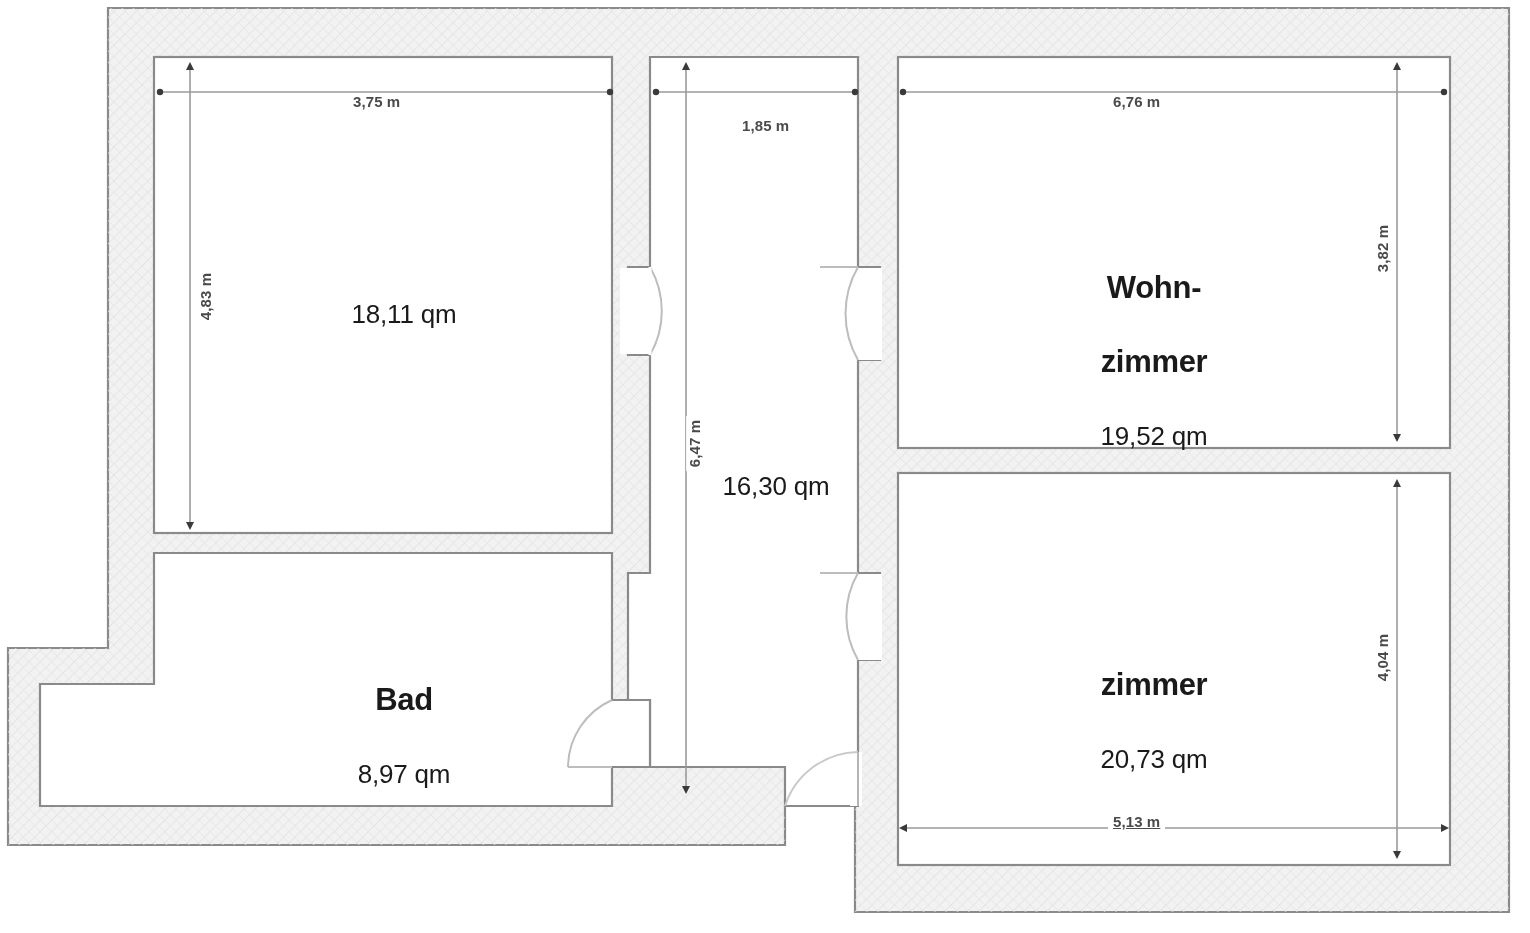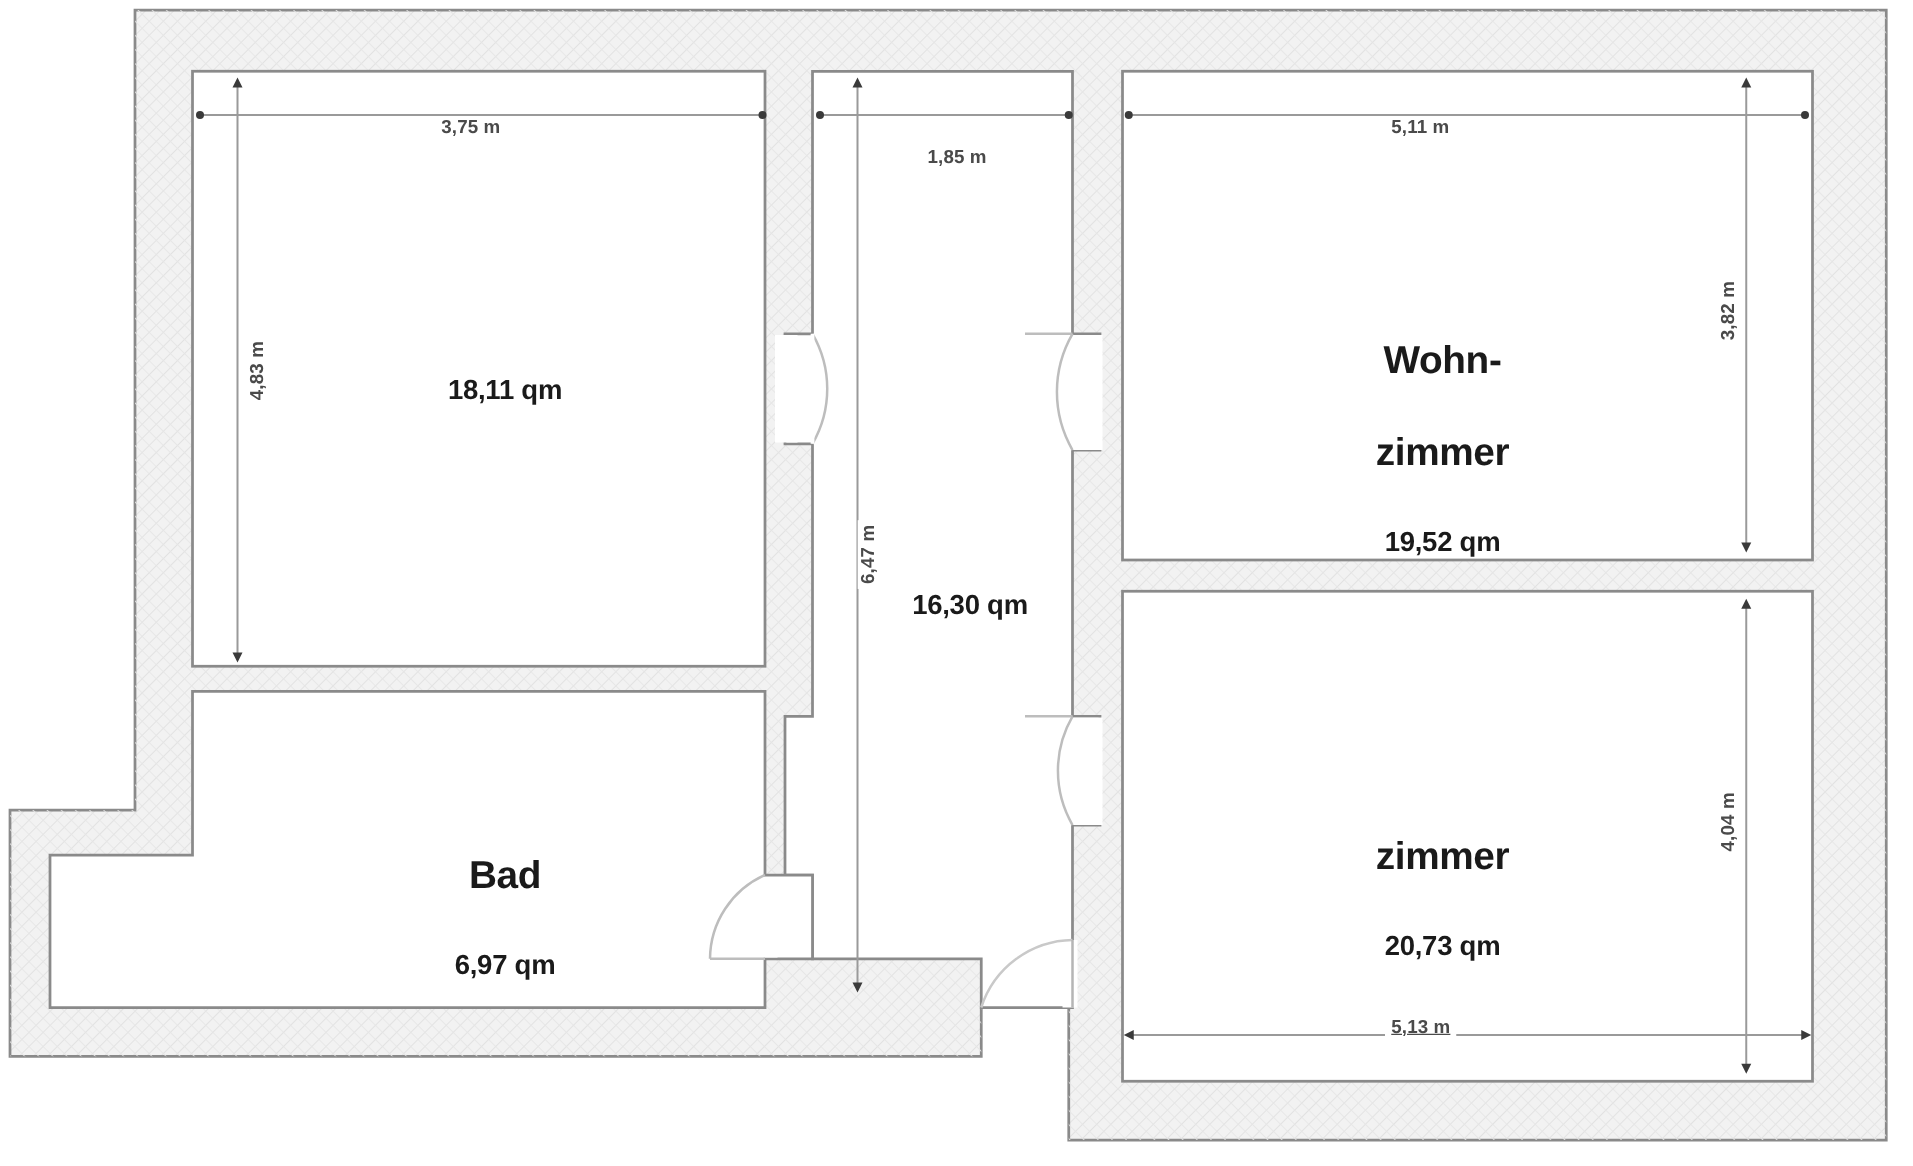--- a/index.html
+++ b/index.html
@@ -37,22 +37,22 @@
   .room-name {
     font-size: 31px;
     font-weight: bold;
     letter-spacing: -0.3px;
     display: block;
   }
   .room-name.two-line {
     line-height: 1.17;
   }
   .room-area {
-    font-size: 22px;
-    font-weight: bold;
+    font-size: 26px;
+    font-weight: normal;
     letter-spacing: -0.2px;
     display: block;
     margin-top: 3px;
   }
   .dim-label {
     position: absolute;
     color: #4a4a4a;
     font-family: "Liberation Sans", sans-serif;
     font-size: 15px;
     font-weight: bold;
@@ -251,32 +251,32 @@
     <span class="room-area">19,52 qm</span>
   </div>
 
   <div class="room-label" style="left:1014px; top:629px; width:280px;">
     <span class="room-name two-line">zimmer</span>
     <span class="room-area">20,73 qm</span>
   </div>
 
   <div class="room-label" style="left:264px; top:644px; width:280px;">
     <span class="room-name">Bad</span>
-    <span class="room-area">6,97 qm</span>
+    <span class="room-area">8,97 qm</span>
   </div>
 
   <div class="dim-label" style="left:348px; top:93px;">3,75 m</div>
 
   <div class="dim-label vertical" style="left:178px; top:288px;">4,83 m</div>
 
   <div class="dim-label" style="left:737px; top:93px;margin-top:24px;">1,85 m</div>
 
   <div class="dim-label vertical" style="left:667px; top:435px;">6,47 m</div>
 
-  <div class="dim-label" style="left:1108px; top:93px;">5,11 m</div>
+  <div class="dim-label" style="left:1108px; top:93px;">6,76 m</div>
 
   <div class="dim-label vertical" style="left:1355px; top:240px;">3,82 m</div>
 
   <div class="dim-label" style="left:1108px; top:813px;text-decoration:underline;">5,13 m</div>
 
   <div class="dim-label vertical" style="left:1355px; top:649px;">4,04 m</div>
 
 </div>
 
 </body></html>

